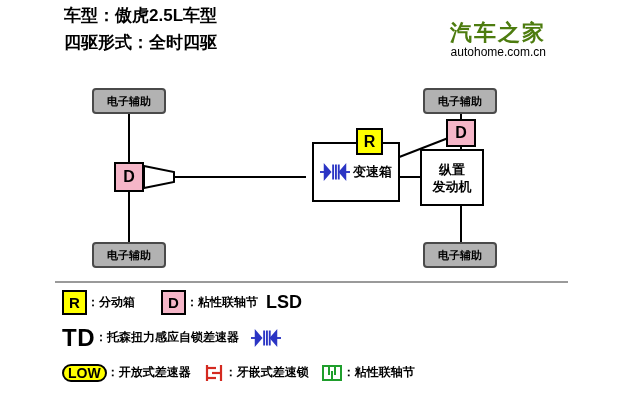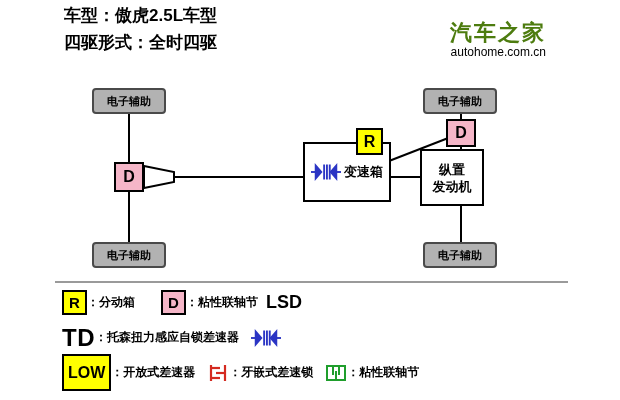--- a/index.html
+++ b/index.html
@@ -23,37 +23,37 @@
 
   .dbox{position:absolute;border:2px solid #000;background:#f5b6c8;display:flex;align-items:center;
         justify-content:center;font-weight:bold;font-size:16px;box-sizing:border-box;}
   .d-front{left:114px;top:77px;width:30px;height:30px;}
   .d-rear{left:446px;top:34px;width:30px;height:28px;}
 
   .rbox{position:absolute;left:356px;top:43px;width:27px;height:27px;border:2px solid #000;
         background:#ffff00;display:flex;align-items:center;justify-content:center;
         font-weight:bold;font-size:16px;box-sizing:border-box;}
 
-  .gearbox{position:absolute;left:303px;top:57px;width:88px;height:60px;border:2px solid #000;
+  .gearbox{position:absolute;left:312px;top:57px;width:88px;height:60px;border:2px solid #000;
            background:#fff;display:flex;align-items:center;justify-content:center;gap:3px;
            font-weight:bold;font-size:13px;box-sizing:border-box;}
   .engine{position:absolute;left:420px;top:64px;width:64px;height:57px;border:2px solid #000;
           background:#fff;display:flex;flex-direction:column;align-items:center;justify-content:center;
           font-weight:bold;font-size:13px;line-height:17px;box-sizing:border-box;}
 
   .divider{position:absolute;left:55px;top:281px;width:513px;height:2px;background:#9a9a9a;}
 
   .legend{position:absolute;left:62px;top:289px;width:552px;}
   .lrow{display:flex;align-items:center;height:27px;margin-bottom:8px;}
   .sym{border:2px solid #000;display:inline-flex;align-items:center;justify-content:center;
        font-weight:bold;box-sizing:border-box;flex:none;}
   .sym.yellow{background:#ffff00;}
   .sym.pink{background:#f5b6c8;}
   .sym.sq{width:25px;height:25px;font-size:15px;}
-  .sym.low{height:37px;padding:0 4px;font-size:16px;}
+  .sym.low{height:18px;padding:0 4px;font-size:14px;border-radius:10px;}
   .lbl{font-size:12px;font-weight:bold;white-space:nowrap;}
   .lsd{font-size:18px;font-weight:bold;margin-left:8px;}
   .td{font-size:24px;font-weight:bold;letter-spacing:0.5px;}
   .mrL{margin-right:26px;} .mrM{margin-right:12px;}
   .icon{flex:none;display:inline-block;}
 </style>
 </head>
 <body>
 
 <div class="hdr">

